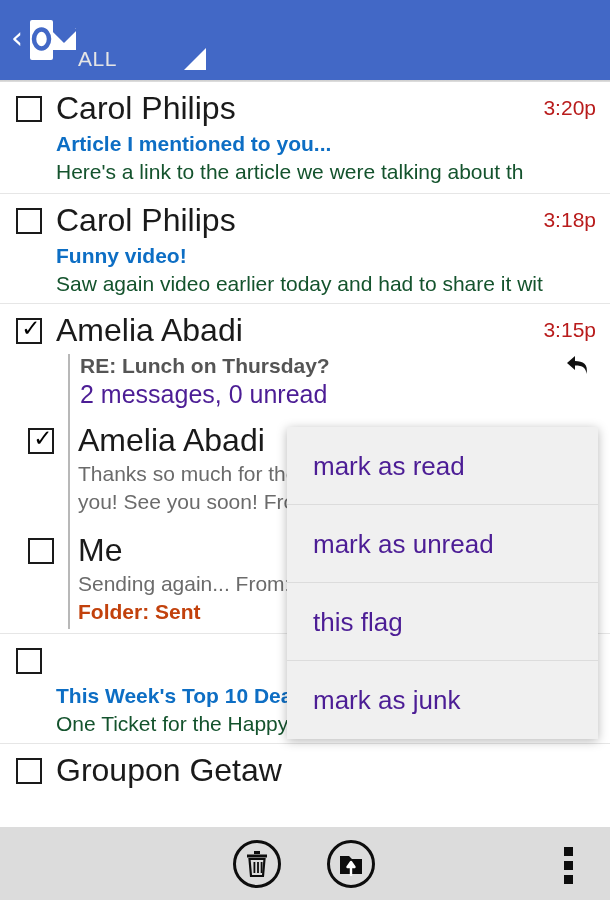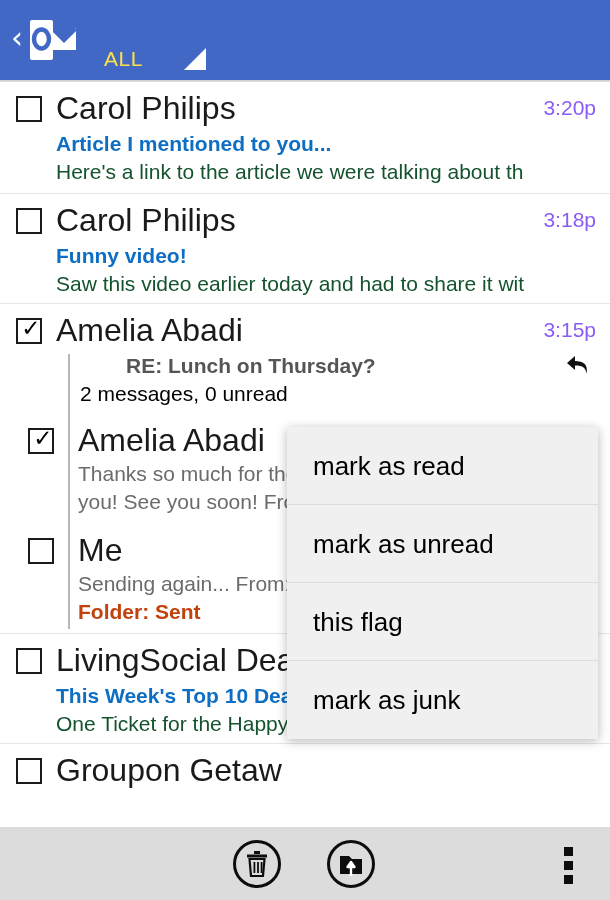--- a/index.html
+++ b/index.html
@@ -49,22 +49,22 @@
     left: 84px; top: 6px;
     color: #ffffff;
     font-size: 31px;
     font-weight: 600;
     letter-spacing: 0.5px;
     line-height: 38px;
     white-space: nowrap;
   }
   .hdr-sub {
     position: absolute;
-    left: 104px; top: 46px;
-    color: #fde047;
+    left: 78px; top: 46px;
+    color: #e5e5e5;
     font-size: 21px;
     line-height: 26px;
     letter-spacing: 0.5px;
     white-space: nowrap;
   }
   .hdr-caret {
     position: absolute;
     left: 184px; top: 48px;
     width: 0; height: 0;
     border-left: 22px solid transparent;
@@ -122,21 +122,21 @@
     color: #1a1a1a;
     line-height: 44px;
     white-space: nowrap;
   }
   .sender.nested { left: 78px; }
 
   .time {
     position: absolute;
     right: 14px; top: 13px;
     font-size: 21px;
-    color: #8b5cf6;
+    color: #b91c1c;
     line-height: 26px;
     white-space: nowrap;
   }
 
   .subject {
     position: absolute;
     left: 56px; top: 48px;
     font-size: 21px;
     font-weight: bold;
     color: #0d6ec4;
@@ -160,27 +160,26 @@
     background: #b8b8b8;
   }
   .thread-subject {
     position: absolute;
     left: 80px; top: 48px;
     font-size: 21px;
     font-weight: bold;
     color: #555555;
     line-height: 28px;
     white-space: nowrap;
-    margin-left: 46px;
   }
   .thread-count {
     position: absolute;
     left: 80px; top: 76px;
-    font-size: 21px;
-    color: #000000;
+    font-size: 25px;
+    color: #4c1d95;
     line-height: 28px;
     white-space: nowrap;
   }
   .reply-icon {
     position: absolute;
     right: 16px; top: 46px;
     width: 32px; height: 30px;
     color: #111111;
     font-size: 28px;
     line-height: 30px;
@@ -215,21 +214,21 @@
     background: #f0f0f0;
     box-shadow: 0 2px 10px rgba(0,0,0,0.28);
     overflow: hidden;
     z-index: 30;
   }
   .ctx-item {
     position: relative;
     height: 78px;
     padding-left: 26px;
     font-size: 26px;
-    color: #000000;
+    color: #4c1d95;
     line-height: 78px;
     white-space: nowrap;
     border-bottom: 1px solid #dcdcdc;
   }
   .ctx-item:last-child { border-bottom: none; }
 
   
   .toolbar {
     position: absolute;
     left: 0; bottom: 0;
@@ -296,21 +295,21 @@
       <div class="preview">Here's a link to the article we were talking about th</div>
     </div>
 
     <div class="row" style="height:110px">
       <div class="cb">
         <div class="tick"></div>
       </div>
       <div class="sender">Carol Philips</div>
       <div class="time">3:18p</div>
       <div class="subject">Funny video!</div>
-      <div class="preview">Saw this video earlier today and had to share it wit</div>
+      <div class="preview">Saw again video earlier today and had to share it wit</div>
     </div>
 
     <div class="row" style="height:110px;border-bottom:none">
       <div class="cb">
         <div class="tick">✓</div>
       </div>
       <div class="sender">Amelia Abadi</div>
       <div class="time">3:15p</div>
       <div class="thread-bar" style="height:62px"></div>
       <div class="thread-subject">RE: Lunch on Thursday?</div>
@@ -339,21 +338,20 @@
       </div>
       <div class="sender nested">Me</div>
       <div class="nested-prev l1">Sending again... From:</div>
       <div class="nested-prev l2 bold">Folder: Sent</div>
     </div>
 
     <div class="row" style="height:110px">
       <div class="cb">
         <div class="tick"></div>
       </div>
-      <div class="sender">LivingSocial Dea</div>
       <div class="subject">This Week's Top 10 Deals</div>
       <div class="preview">One Ticket for the Happy</div>
     </div>
 
     <div class="row" style="height:110px;border-bottom:none">
       <div class="cb">
         <div class="tick"></div>
       </div>
       <div class="sender">Groupon Getaw</div>
     </div>

